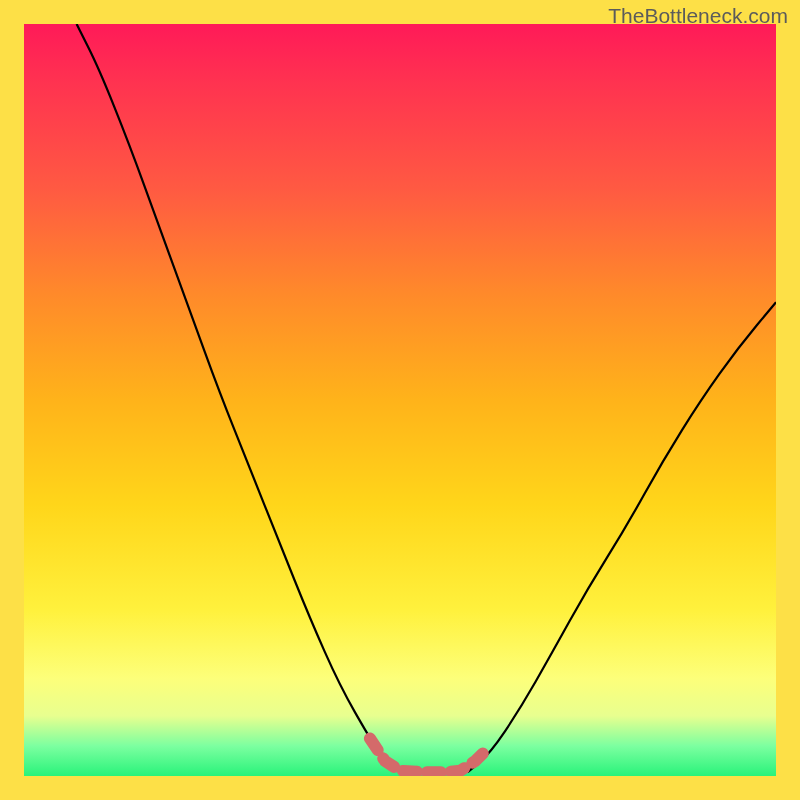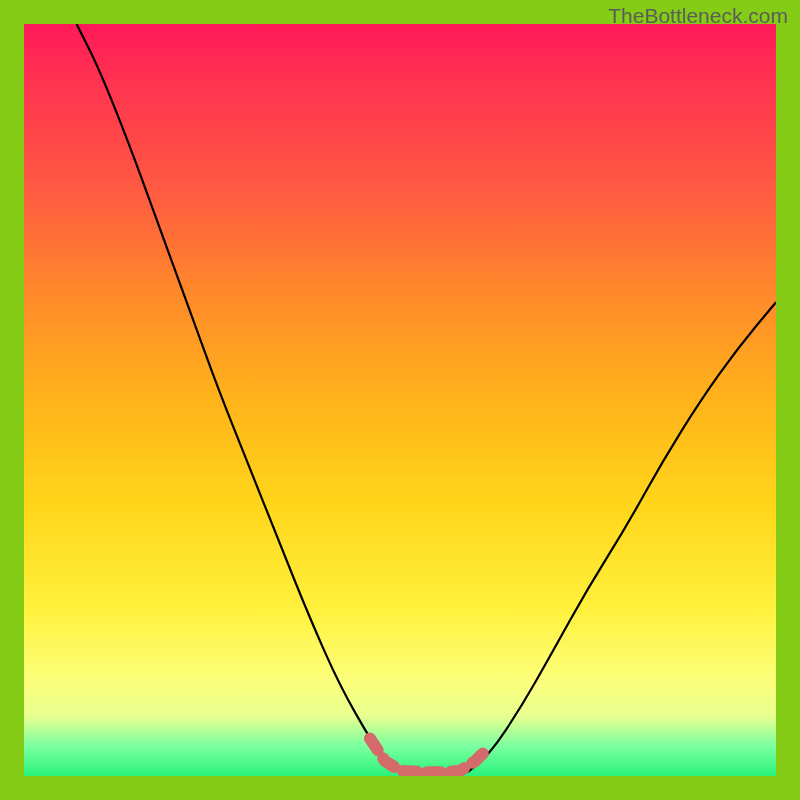--- a/index.html
+++ b/index.html
@@ -8,21 +8,21 @@
     background: #000;
     width: 800px;
     height: 800px;
     overflow: hidden;
     font-family: Arial, Helvetica, sans-serif;
   }
   .frame {
     position: relative;
     width: 800px;
     height: 800px;
-    background: #84cc16;
+    background: #fde047;
   }
   .plot-area {
     position: absolute;
     left: 24px;
     top: 24px;
     width: 752px;
     height: 752px;
     overflow: hidden;
   }
   .gradient-bg {

